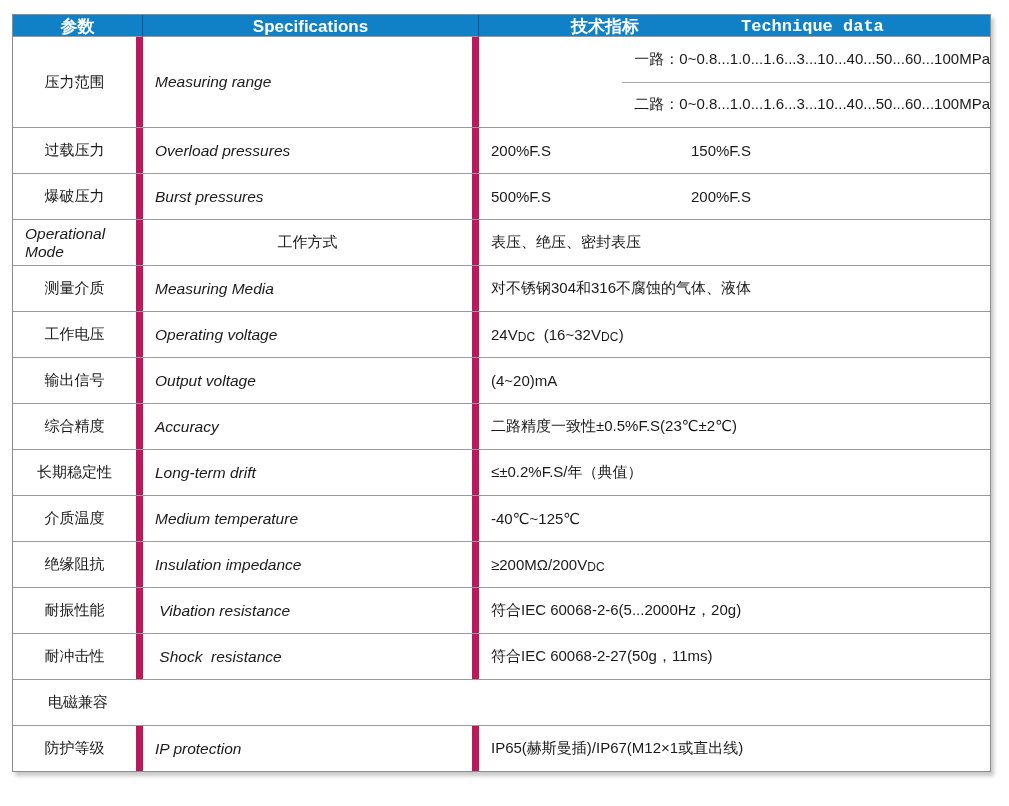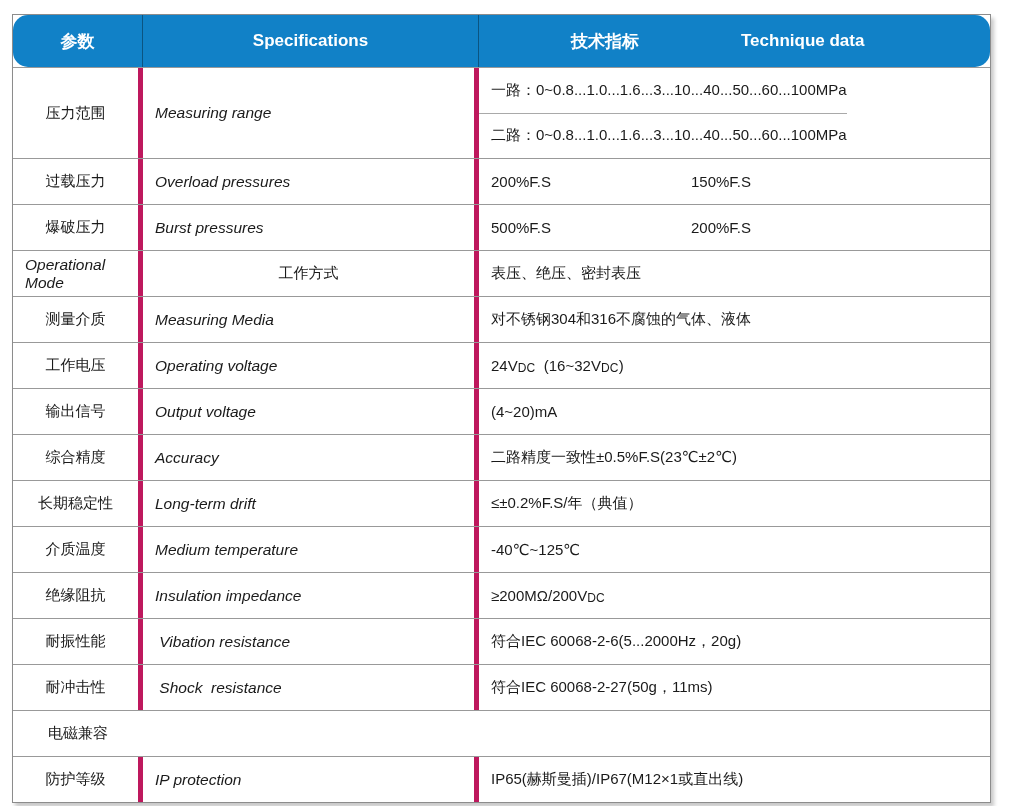--- a/index.html
+++ b/index.html
@@ -19,53 +19,52 @@
     background: #ffffff;
   }
   .grid-row {
     display: grid;
     grid-template-columns: 130px 336px 1fr;
   }
   
   .thead {
     background: #1181c7;
     color: #ffffff;
-    height: 52px;
-    border-radius: 15px;
+    height: 21px;
   }
   .thead .cell {
     display: flex;
     align-items: center;
     font-weight: bold;
     font-size: 17px;
     border-right: 1px solid rgba(0,0,0,0.35);
   }
-  .thead .cell:last-child { border-right: none; }
+  .thead .cell:last-child { border-right: none; font-family: Liberation Mono, monospace; }
   .thead .c1, .thead .c2 { justify-content: center; }
   .thead .c3 { justify-content: flex-start; padding-left: 92px; gap: 102px; }
   
   .trow {
     height: 46px;
     border-top: 1px solid #999999;
   }
   .trow.double { height: 91px; }
   .trow .cell {
     display: flex;
     align-items: center;
-    border-right: 5px solid #be185d;
+    border-right: 7px solid #be185d;
     font-size: 15.5px;
     white-space: pre-wrap;
   }
   .trow .cell:last-child { border-right: none; }
   .cell.param { justify-content: center; font-size: 15px; }
   .cell.spec  { padding-left: 12px; font-style: italic; }
   .cell.value { padding-left: 12px; font-size: 15px; }
   .cell.value-stack {
     flex-direction: column;
-    align-items: flex-start;
+    align-items: flex-end;
     padding-left: 0;
   }
   .value-line {
     flex: 1;
     display: flex;
     align-items: center;
     padding-left: 12px;
     font-size: 15px;
     white-space: pre-wrap;
   }

